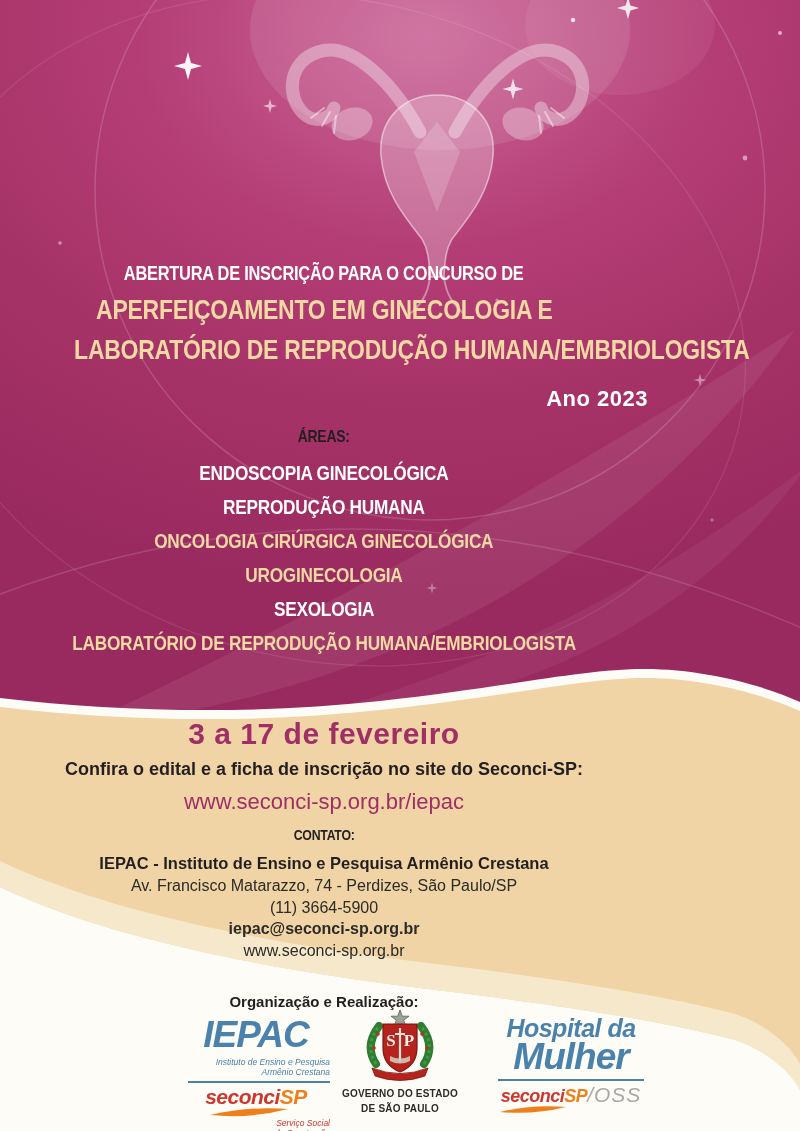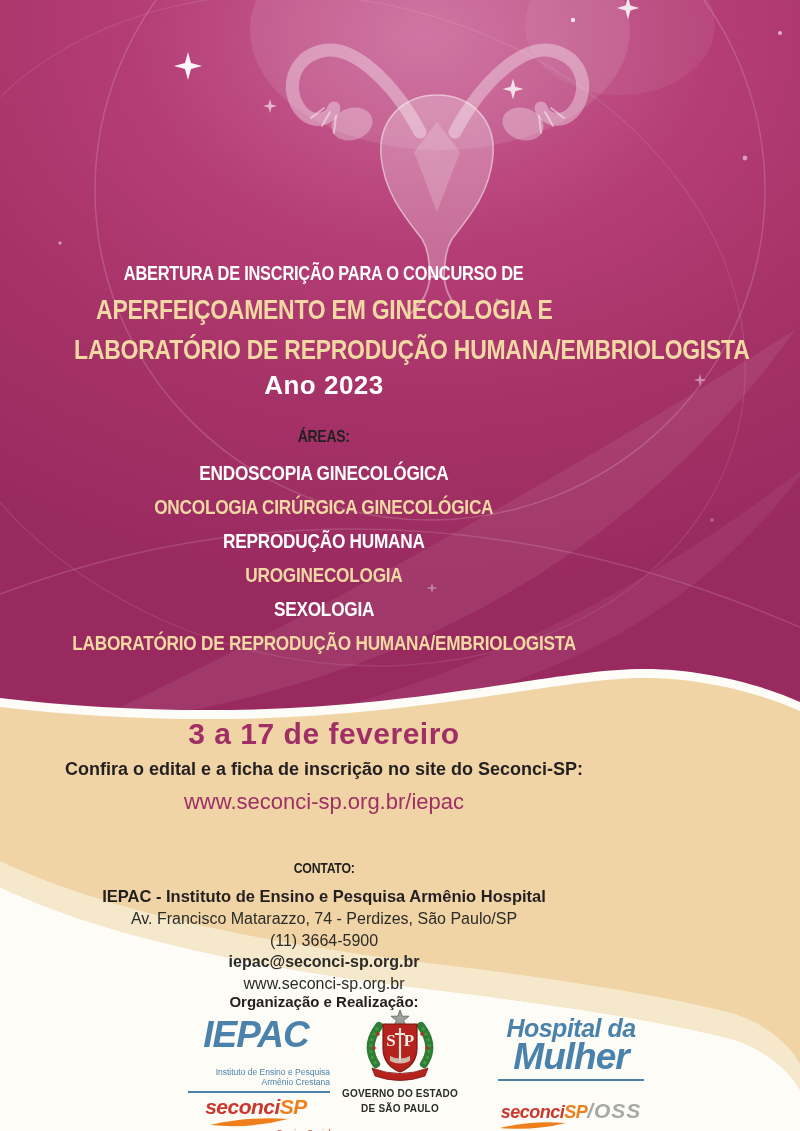--- a/index.html
+++ b/index.html
@@ -10,58 +10,58 @@
     background:radial-gradient(ellipse 95% 75% at 53% 5%, #cb6699 0%, #b43d75 38%, #a63368 66%, #992a5f 100%);}
   .deco-svg{position:absolute;left:0;top:0;width:800px;height:740px;}
   
   .wave-svg{position:absolute;left:0;top:640px;width:800px;height:491px;}
   
   .blk{position:absolute;left:0;width:648px;text-align:center;}
   .cond{display:inline-block;transform:scaleX(.82);transform-origin:50% 50%;white-space:nowrap;letter-spacing:-.3px;}
   .head-blk{top:262px;}
   .head-line1{font-size:20px;line-height:22px;font-weight:bold;color:#ffffff;}
   .head-line23{font-size:28px;line-height:40px;font-weight:bold;color:#f2d9a4;margin-top:6px;}
-  .head-year{font-size:26px;line-height:30px;font-weight:bold;color:#ffffff;margin-top:0;letter-spacing:.5px;}
+  .head-year{font-size:22px;line-height:30px;font-weight:bold;color:#ffffff;margin-top:14px;letter-spacing:.5px;text-align:right;}
   .areas-blk{top:424px;}
   .areas-title{font-size:17px;line-height:26px;font-weight:bold;color:#231f20;}
   .areas-list{margin-top:6px;}
   .area-item{font-size:21px;line-height:34px;font-weight:bold;}
   .c-white{color:#ffffff;}
   .c-cream{color:#f2d9a4;}
   .inscr-blk{top:714px;}
   .inscr-title{font-size:15px;line-height:20px;font-weight:bold;color:#231f20;}
   .inscr-dates{font-size:30px;line-height:36px;font-weight:bold;color:#9f2f65;margin-top:2px;letter-spacing:.5px;}
   .inscr-note{font-size:18px;line-height:26px;font-weight:bold;color:#231f20;margin-top:4px;}
   .inscr-url{font-size:22px;line-height:28px;font-weight:normal;color:#9f2f65;margin-top:6px;}
-  .contact-blk{top:858px;}
+  .contact-blk{top:825px;}
   .contact-title{font-size:15px;line-height:20px;font-weight:bold;color:#231f20;}
   .contact-org{font-size:16.5px;line-height:24px;font-weight:bold;color:#231f20;margin-top:6px;}
   .contact-line{font-size:16px;line-height:21.5px;color:#2b2b28;}
   .contact-bold{font-weight:bold;}
   .footer-title{top:992px;font-size:15px;line-height:20px;font-weight:bold;color:#231f20;}
   
   .logo{position:absolute;}
   .logo-iepac{left:182px;top:1018px;width:148px;text-align:right;}
   .iepac-name{font-size:37px;line-height:34px;font-weight:bold;font-style:italic;color:#4a82ac;text-align:center;letter-spacing:-1px;}
-  .iepac-sub{font-size:8.5px;line-height:10px;color:#4a82ac;margin-top:15px;}
+  .iepac-sub{font-size:8.5px;line-height:10px;font-style:italic;color:#4a82ac;margin-top:5px;}
   .iepac-rule{border:none;border-top:2px solid #4a82ac;margin:4px 0 3px 6px;}
   .seconci-row{font-weight:bold;font-style:italic;letter-spacing:-.5px;}
   .sec-red{color:#cc372e;}
   .sec-orange{color:#ef7f1b;}
   .iepac-seconci{font-size:21px;line-height:21px;text-align:center;}
   .swoosh{display:block;}
   .iepac-tags{font-size:8.5px;line-height:10px;font-style:italic;color:#cc372e;margin-top:1px;}
   .logo-gov{left:338px;top:1008px;width:124px;text-align:center;}
   .gov-text{font-size:10px;line-height:15px;font-weight:bold;color:#2b2b28;margin-top:4px;letter-spacing:.2px;}
   .logo-hosp{left:486px;top:1016px;width:170px;text-align:center;}
   .hosp-line1{font-size:25px;line-height:24px;font-weight:bold;font-style:italic;color:#4a82ac;letter-spacing:-.5px;}
   .hosp-line2{font-size:37px;line-height:34px;font-weight:bold;font-style:italic;color:#4a82ac;letter-spacing:-1px;}
   .hosp-rule{border:none;border-top:2.5px solid #4a82ac;margin:5px 12px 4px 12px;}
   .hosp-bottom{font-size:18px;line-height:20px;display:flex;align-items:baseline;justify-content:center;}
-  .hosp-oss{color:#a8a8a8;font-weight:bold;font-style:italic;font-size:21px;letter-spacing:1px;margin-top:16px;}
+  .hosp-oss{color:#a8a8a8;font-weight:normal;font-style:italic;font-size:21px;letter-spacing:1px;}
 </style>
 </head>
 <body>
 
 <div class="page">
 
   <div class="bg-top"></div>
 
   <svg class="deco-svg" viewBox="0 0 800 740" aria-hidden="true">
     <ellipse cx="440" cy="30" rx="190" ry="120" fill="rgba(255,255,255,0.10)"></ellipse>
@@ -114,37 +114,37 @@
       <div><span class="cond">APERFEIÇOAMENTO EM GINECOLOGIA E</span></div>
       <div><span class="cond">LABORATÓRIO DE REPRODUÇÃO HUMANA/EMBRIOLOGISTA</span></div>
     </div>
     <div class="head-year">Ano 2023</div>
   </div>
 
   <div class="blk areas-blk">
     <div class="areas-title"><span class="cond">ÁREAS:</span></div>
     <div class="areas-list">
       <div class="area-item c-white"><span class="cond">ENDOSCOPIA GINECOLÓGICA</span></div>
+      <div class="area-item c-white"><span class="cond">REPRODUÇÃO HUMANA</span></div>
       <div class="area-item c-cream"><span class="cond">ONCOLOGIA CIRÚRGICA GINECOLÓGICA</span></div>
-      <div class="area-item c-white"><span class="cond">REPRODUÇÃO HUMANA</span></div>
       <div class="area-item c-cream"><span class="cond">UROGINECOLOGIA</span></div>
       <div class="area-item c-white"><span class="cond">SEXOLOGIA</span></div>
       <div class="area-item c-cream"><span class="cond">LABORATÓRIO DE REPRODUÇÃO HUMANA/EMBRIOLOGISTA</span></div>
     </div>
   </div>
 
   <div class="blk inscr-blk">
     <div class="inscr-dates">3 a 17 de fevereiro</div>
     <div class="inscr-note">Confira o edital e a ficha de inscrição no site do Seconci-SP:</div>
     <div class="inscr-url">www.seconci-sp.org.br/iepac</div>
   </div>
 
   <div class="blk contact-blk">
     <div class="contact-title"><span class="cond">CONTATO:</span></div>
-    <div class="contact-org">IEPAC - Instituto de Ensino e Pesquisa Armênio Hospital</div>
+    <div class="contact-org">IEPAC - Instituto de Ensino e Pesquisa Armênio Crestana</div>
     <div class="contact-line">Av. Francisco Matarazzo, 74 - Perdizes, São Paulo/SP</div>
     <div class="contact-line">(11) 3664-5900</div>
     <div class="contact-line contact-bold">iepac@seconci-sp.org.br</div>
     <div class="contact-line">www.seconci-sp.org.br</div>
   </div>
 
   <div class="blk footer-title">Organização e Realização:</div>
 
   <div class="logo logo-iepac">
     <div class="iepac-name">IEPAC</div>

